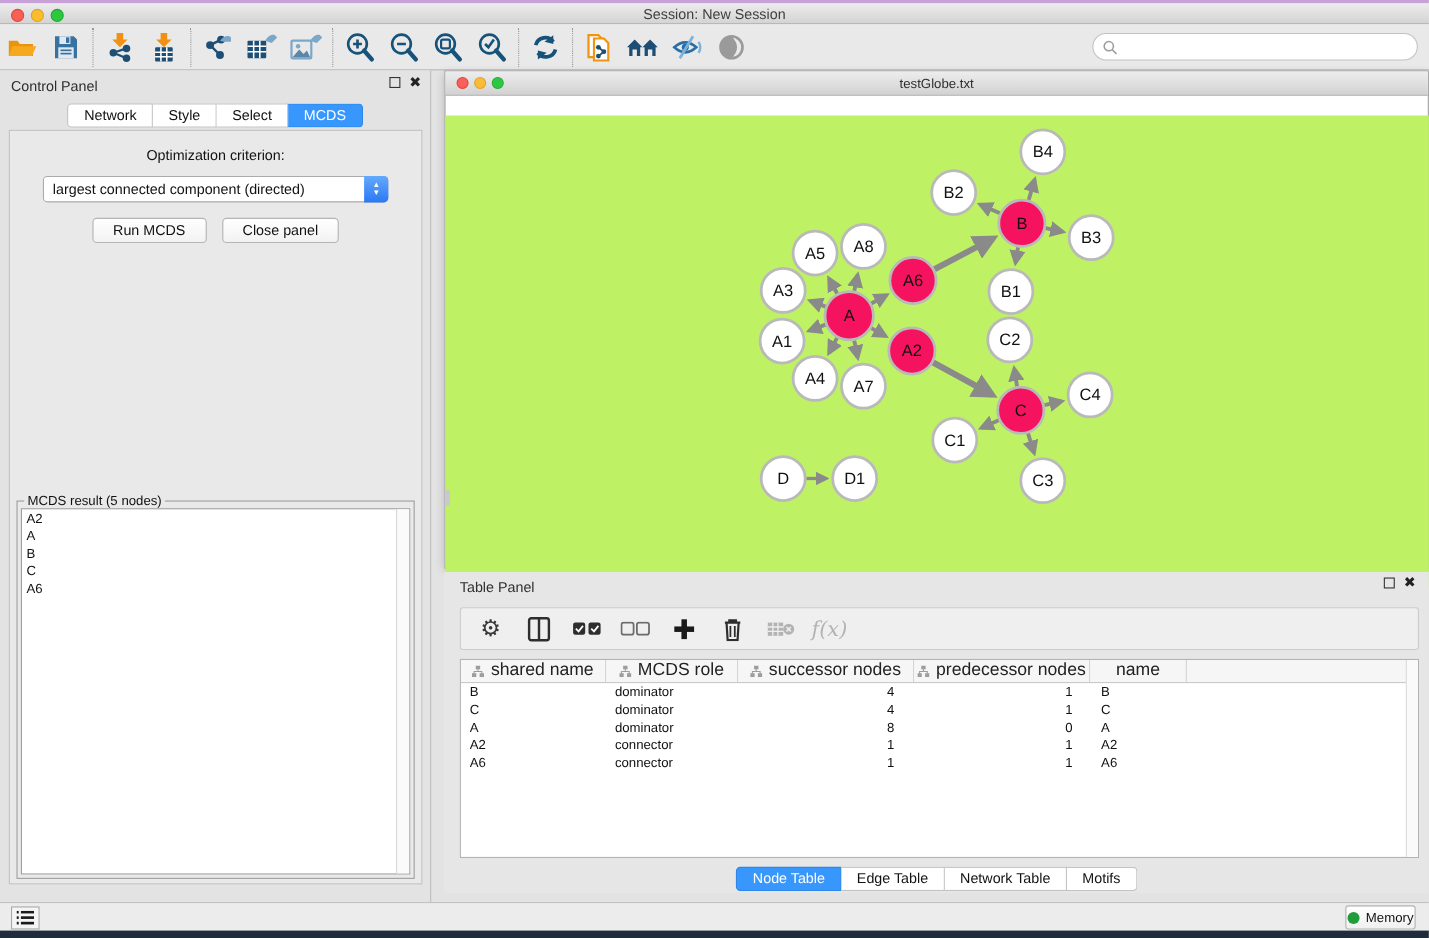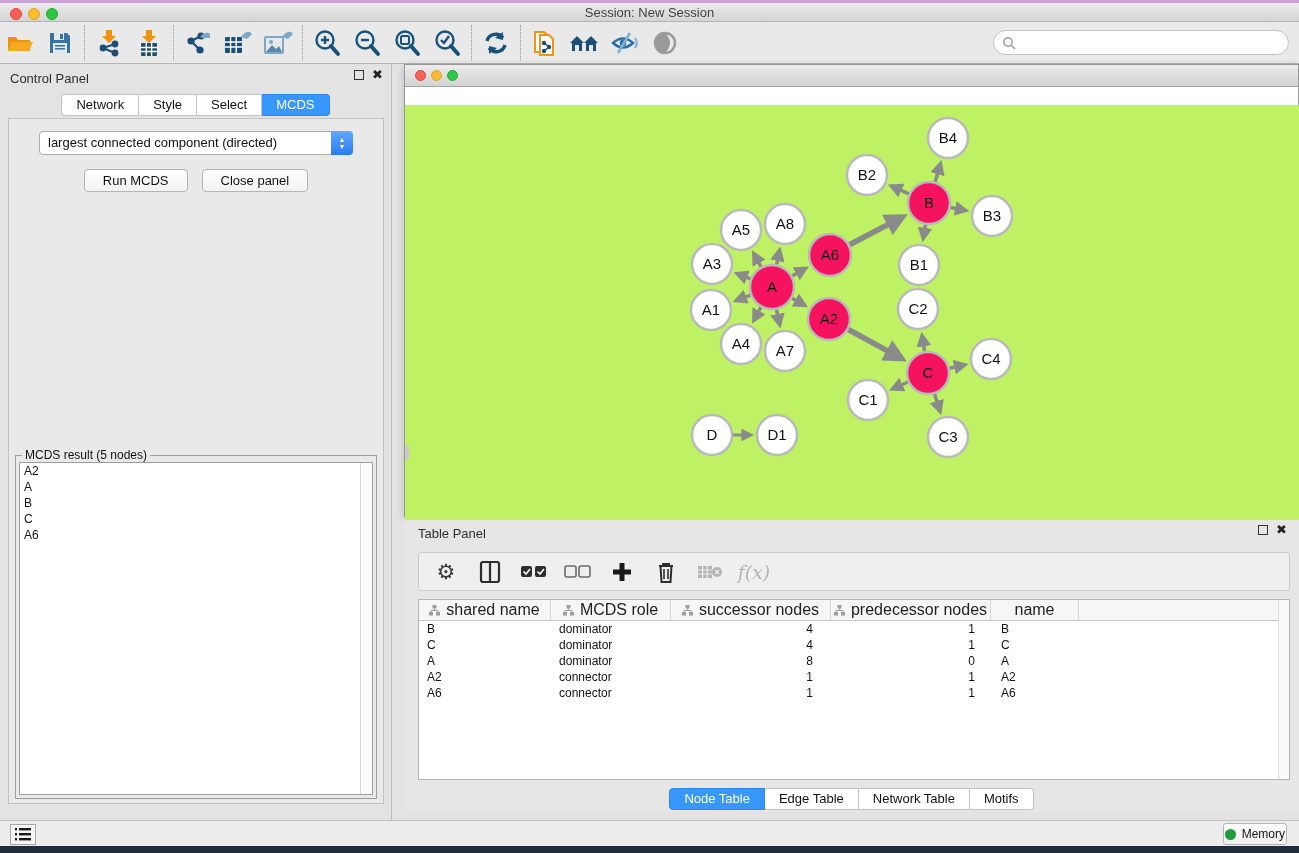--- a/index.html
+++ b/index.html
@@ -266,20 +266,21 @@
       <span class="float-ico"></span>
       <span class="close-ico">✖</span>
     </div>
     <div class="cp-tabs">
       <div class="seg">Network</div>
       <div class="seg">Style</div>
       <div class="seg">Select</div>
       <div class="seg selected">MCDS</div>
     </div>
     <div class="cp-content">
+      <div class="crit-label">Optimization criterion:</div>
       <div class="dropdown">
         <span>largest connected component (directed)</span>
         <span class="dd-step">
             <span>▲</span>
             <span>▼</span>
           </span>
       </div>
       <div class="btn-row">
         <button class="pbtn">Run MCDS</button>
         <button class="pbtn">Close panel</button>
@@ -296,20 +297,21 @@
         <div class="mcds-scroll" style="top:7px; right:4px; height:331px;"></div>
       </div>
     </div>
   </div>
 
   <div class="net-window">
     <div class="net-titlebar">
       <span class="ntl red"></span>
       <span class="ntl yellow"></span>
       <span class="ntl green"></span>
+      <div class="title">testGlobe.txt</div>
     </div>
     <div class="net-canvas">
       <svg id="graph-svg" width="893" height="429" viewBox="0 0 893 429">
         <defs>
           <marker id="arrowhead" markerWidth="4.2" markerHeight="4.2" refX="3.2" refY="2.1" orient="auto">
             <path d="M0,0 L4.2,2.1 L0,4.2 Z" fill="#8a8a8a"></path>
           </marker>
         </defs>
       <line x1="345.4789624129428" y1="190.11448958200518" x2="330.7959780894355" y2="195.65069678595054" stroke="#8a8a8a" stroke-width="3.5" marker-end="url(#arrowhead)"></line>
           <line x1="345.52383930205286" y1="173.7674717324536" x2="331.74427210850433" y2="168.48530430826" stroke="#8a8a8a" stroke-width="3.5" marker-end="url(#arrowhead)"></line>

